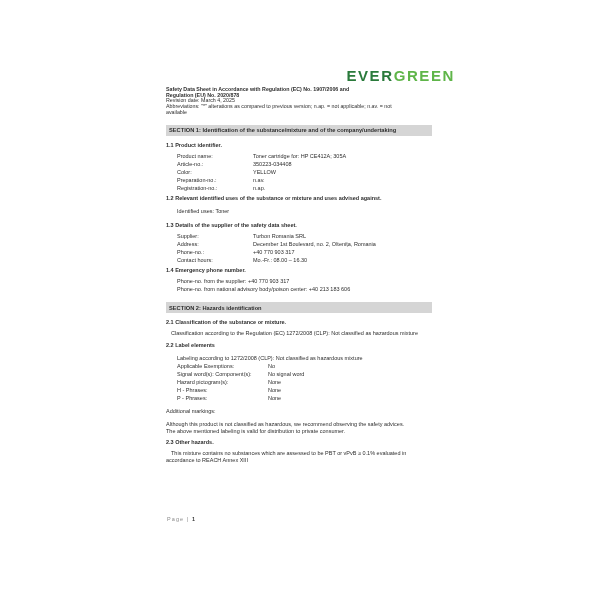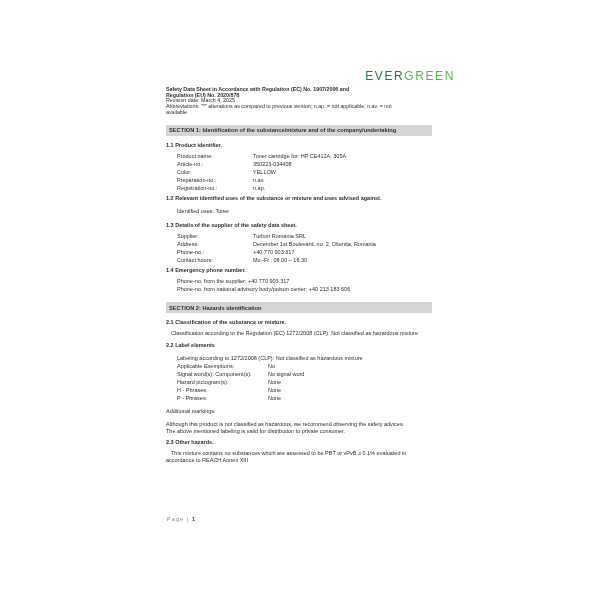--- a/index.html
+++ b/index.html
@@ -16,23 +16,23 @@
     left: 166px;
     top: 71px;
     width: 290px;
     font-size: 5.5px;
     line-height: 5.8px;
     color: #2e2e2e;
   }
   .logo {
     width: 289px;
     text-align: right;
-    font-size: 12px;
+    font-size: 15px;
     line-height: 10px;
-    font-weight: normal;
+    font-weight: bold;
     letter-spacing: 1.6px;
     white-space: nowrap;
   }
   .doc-header { margin-top: 6px; width: 234px; font-size: 5.3px; line-height: 5.7px; }
   .doc-header .title { font-weight: bold; width: 206px; }
   .section-bar {
     margin-top: 9px;
     width: 260px;
     background: #d5d5d5;
     font-weight: bold;

